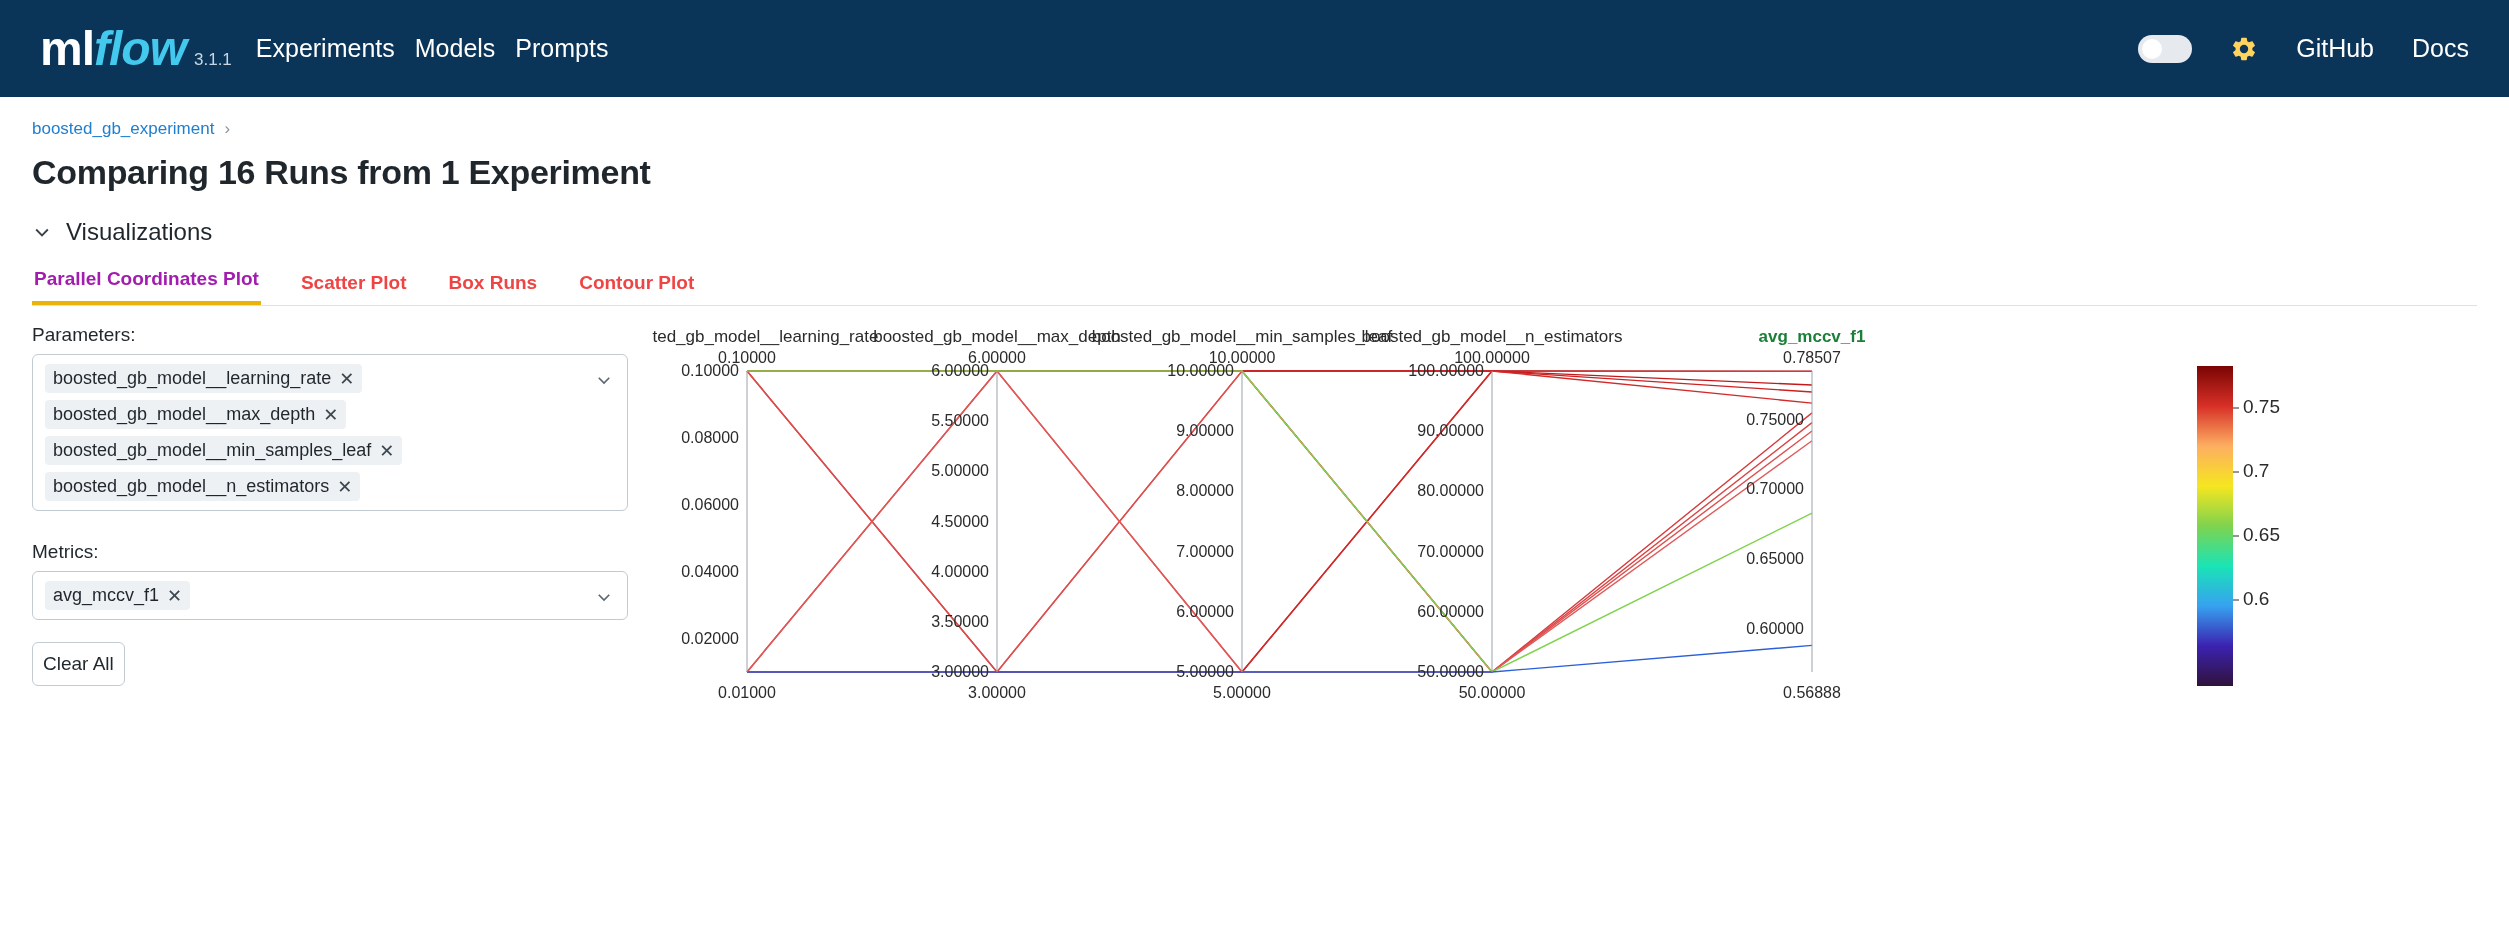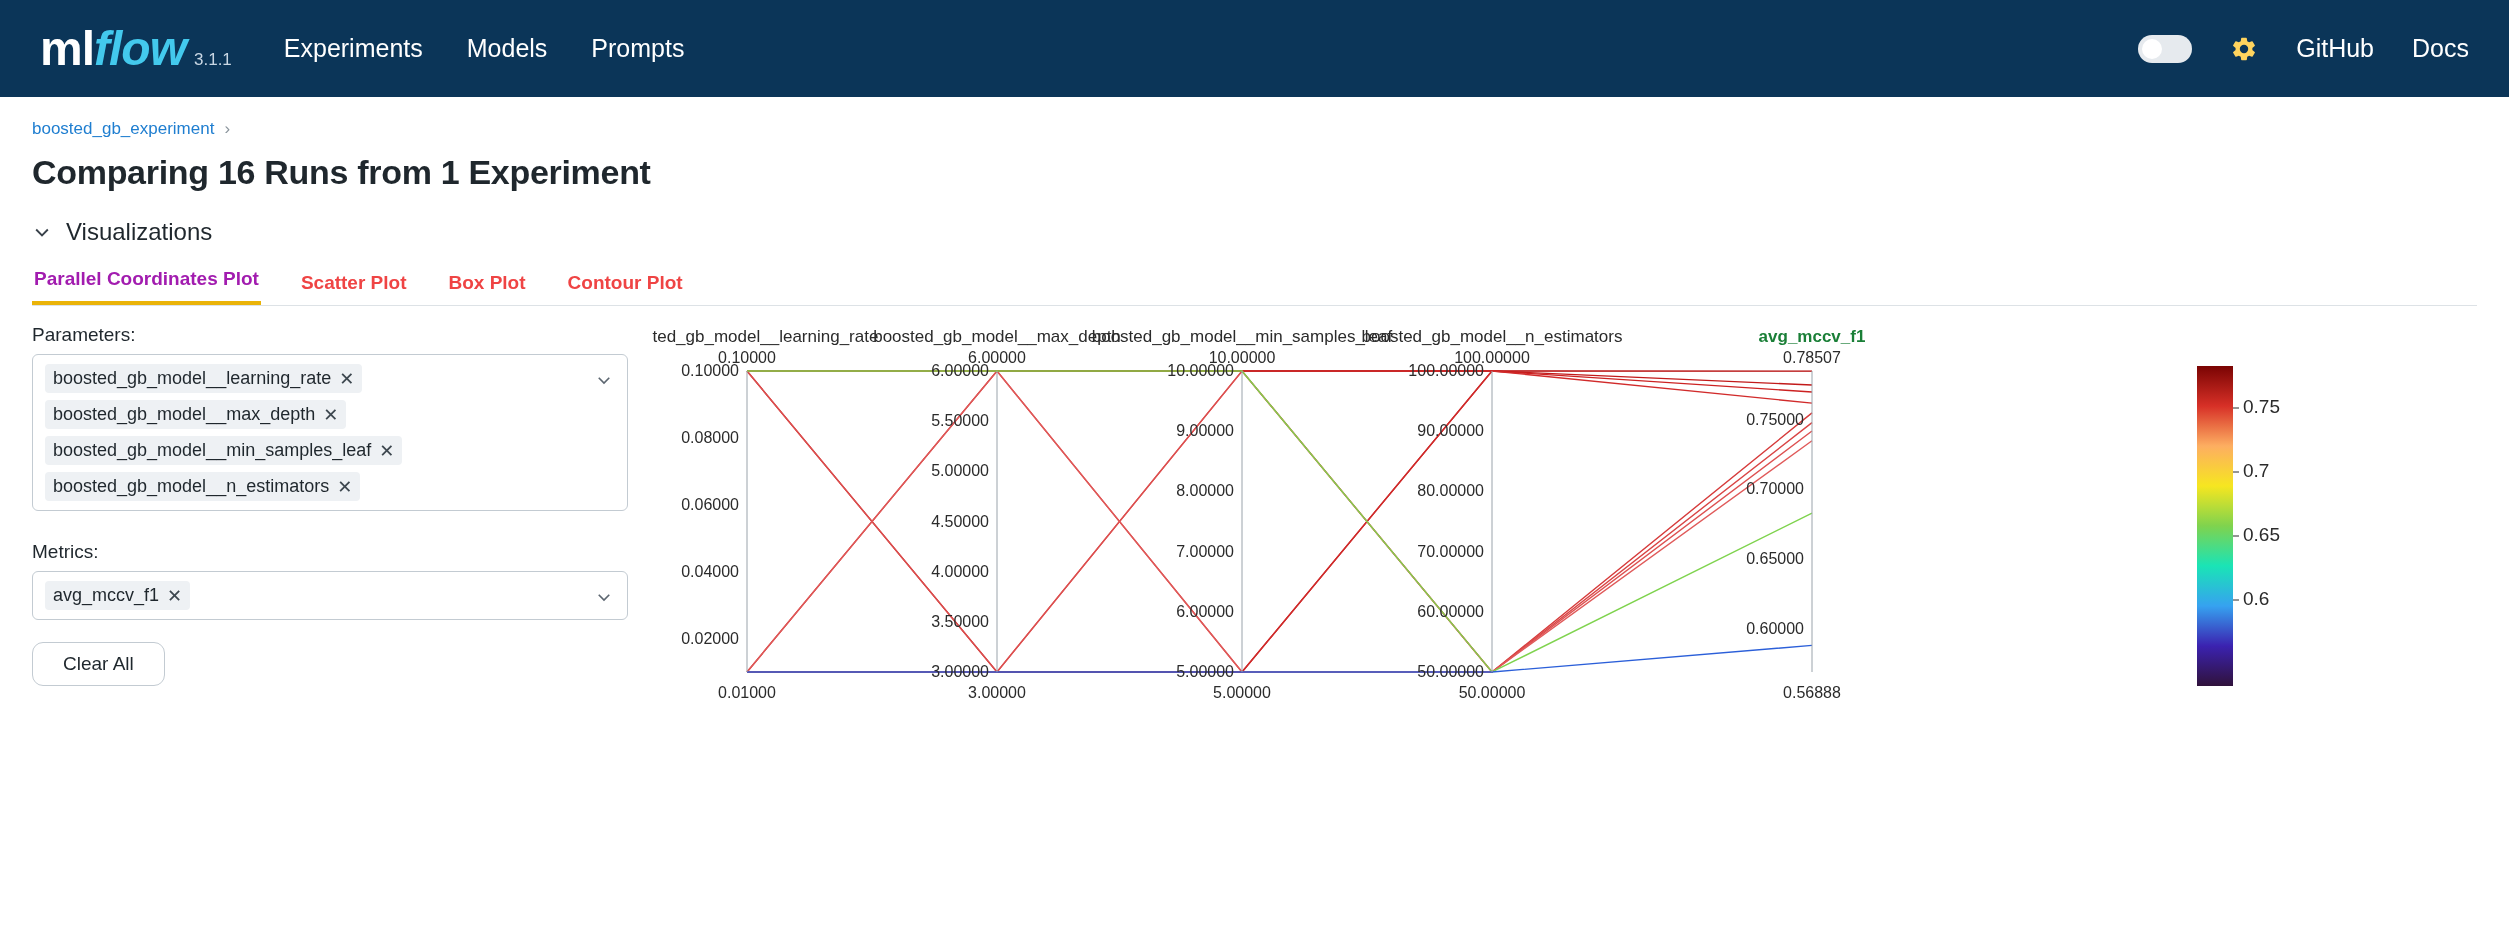--- a/index.html
+++ b/index.html
@@ -25,21 +25,21 @@
   .logo-wrap { display:flex; align-items: baseline; gap: 8px; }
   .logo {
     font-size: 48px;
     font-weight: 700;
     letter-spacing: -1px;
     line-height: 1;
   }
   .logo .ml { color:#ffffff; }
   .logo .flow { color:#43c9ed; font-style: italic; }
   .logo-version { font-size: 17px; color:#c9d7e4; }
-  .nav-links { display:flex; align-items:center; gap: 44px; margin-left: 52px; }
+  .nav-links { display:flex; align-items:center; gap: 20px; margin-left: 24px; }
   .nav-link {
     font-size: 25px;
     color:#ffffff;
     text-decoration:none;
     cursor: pointer;
   }
   .top-right { margin-left:auto; display:flex; align-items:center; gap: 38px; }
   .toggle {
     width: 54px; height: 28px; border-radius: 14px; background:#e6eaee;
     position: relative; cursor:pointer;
@@ -140,24 +140,24 @@
     gap: 8px;
     width: fit-content;
     max-width: 100%;
     color:#1f272d;
   }
   .chip .x { color:#3d474f; cursor:pointer; font-size: 18px; line-height:1; }
   .gap-lg { height: 30px; }
   .btn {
     margin-top: 22px;
     border: 1px solid #c3cbd2;
-    border-radius: 11px;
+    border-radius: 6px;
     background:#fff;
     font-size: 19px;
-    padding: 10px 30px;
+    padding: 10px 10px;
     cursor:pointer;
     color:#1f272d;
   }
 
   
   .plot {
     position: relative;
     flex: 1 1 auto;
     height: 560px;
   }
@@ -211,21 +211,21 @@
   <div class="section-header">
     <svg class="chev" viewBox="0 0 24 24">
       <path fill="none" stroke="#384049" stroke-width="2.2" d="M5 9l7 7 7-7"></path>
     </svg>
     <span>Visualizations</span>
   </div>
 
   <div class="tabs">
     <div class="tab active">Parallel Coordinates Plot</div>
     <div class="tab">Scatter Plot</div>
-    <div class="tab">Box Plot</div>
+    <div class="tab">Box Runs</div>
     <div class="tab">Contour Plot</div>
   </div>
 
   <div class="main">
 
     <div class="side">
       <div class="field-label">Parameters:</div>
       <div class="select-box">
         <div class="chips">
           <span class="chip">

